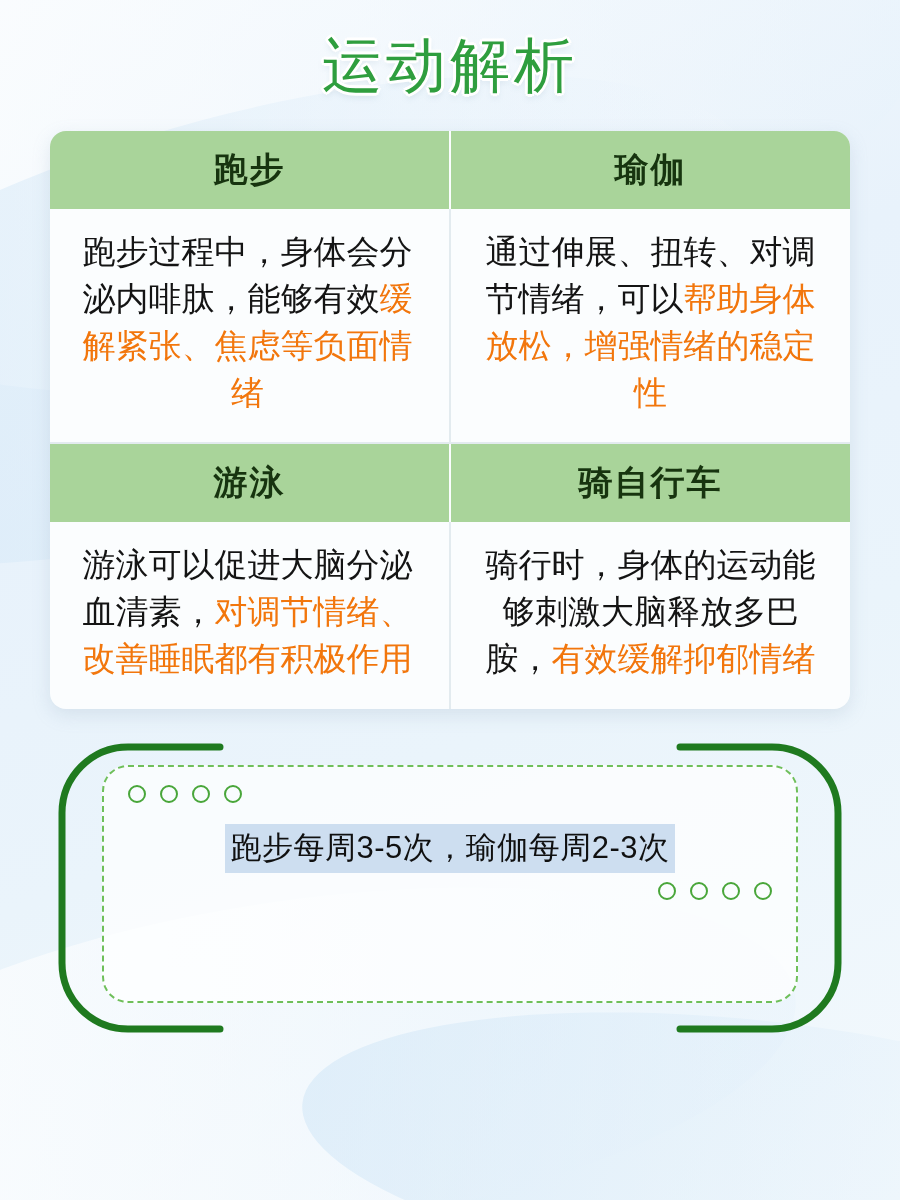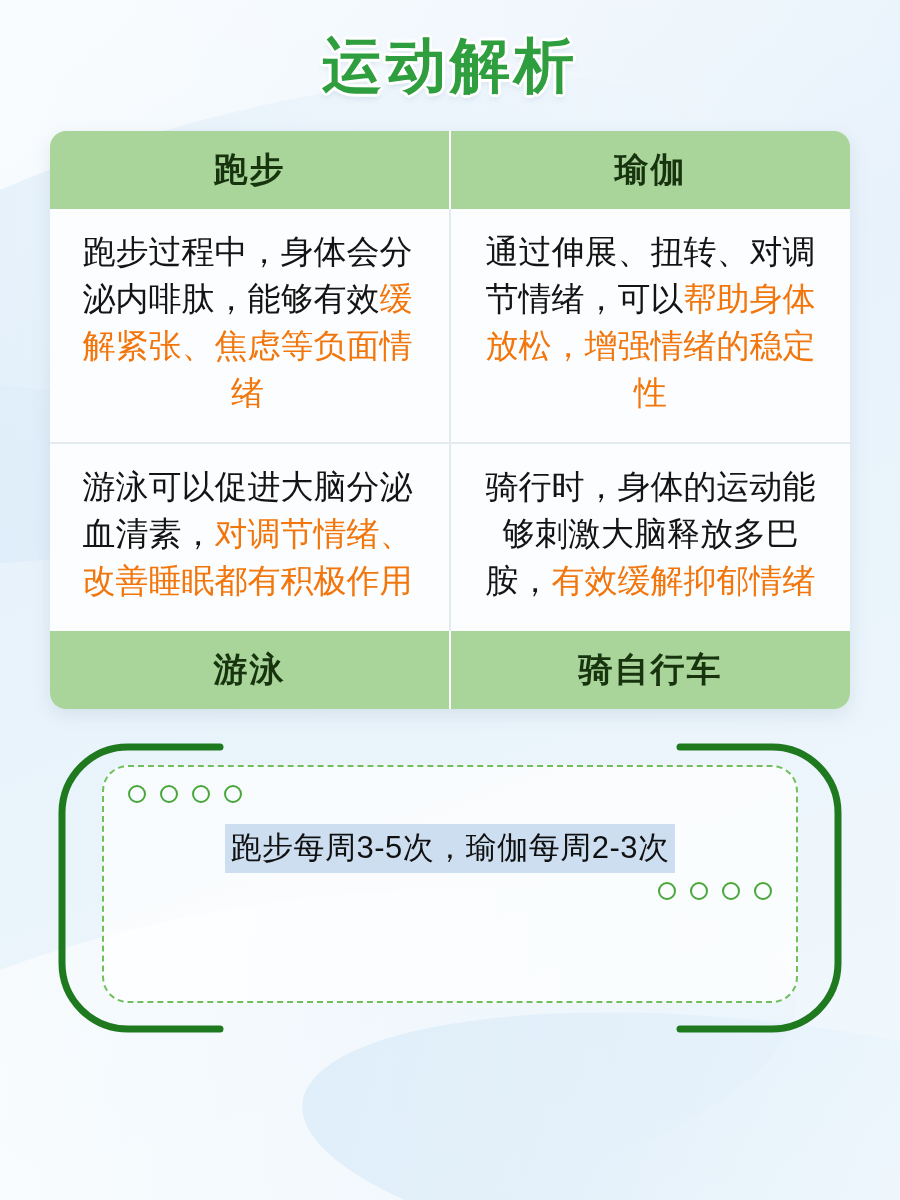--- a/index.html
+++ b/index.html
@@ -53,21 +53,21 @@
     background: linear-gradient(100deg, rgba(210,231,247,0.6), rgba(255,255,255,0.15));
   }
 
   .title {
     position: relative;
     text-align: center;
     margin: 0;
     padding-top: 28px;
     font-size: 60px;
     line-height: 1.25;
-    font-weight: bold;
+    font-weight: normal;
     color: #2f9e3e;
     letter-spacing: 4px;
     text-shadow:
        3px 0 0 #ffffff, -3px 0 0 #ffffff, 0 3px 0 #ffffff, 0 -3px 0 #ffffff,
        2px 2px 0 #ffffff, -2px 2px 0 #ffffff, 2px -2px 0 #ffffff, -2px -2px 0 #ffffff,
        0 4px 6px rgba(120,150,170,0.25);
   }
 
   .card {
     position: relative;
@@ -192,30 +192,30 @@
           </td>
           <td>
             <span>通过伸展、扭转、对调节情绪，可以</span><span class="hl">帮助身体放松，增强情绪的稳定性</span>
           </td>
         </tr>
         <tr class="divider-row">
           <td></td>
           <td></td>
         </tr>
         <tr>
+          <th class="left-head">游泳</th>
+          <th>骑自行车</th>
+        </tr>
+        <tr>
           <td class="left-cell">
             <span>游泳可以促进大脑分泌血清素，</span><span class="hl">对调节情绪、改善睡眠都有积极作用</span>
           </td>
           <td>
             <span>骑行时，身体的运动能够刺激大脑释放多巴胺，</span><span class="hl">有效缓解抑郁情绪</span>
           </td>
-        </tr>
-        <tr>
-          <th class="left-head">游泳</th>
-          <th>骑自行车</th>
         </tr>
       </tbody>
     </table>
   </div>
 
   <div class="footer-wrap">
     <svg class="bracket" viewBox="0 0 800 300">
       <path d="M170 12 H78 A66 66 0 0 0 12 78 V228 A66 66 0 0 0 78 294 H170" fill="none" stroke="#1f7a1f" stroke-width="7" stroke-linecap="round"></path>
       <path d="M630 12 H722 A66 66 0 0 1 788 78 V228 A66 66 0 0 1 722 294 H630" fill="none" stroke="#1f7a1f" stroke-width="7" stroke-linecap="round"></path>
     </svg>

